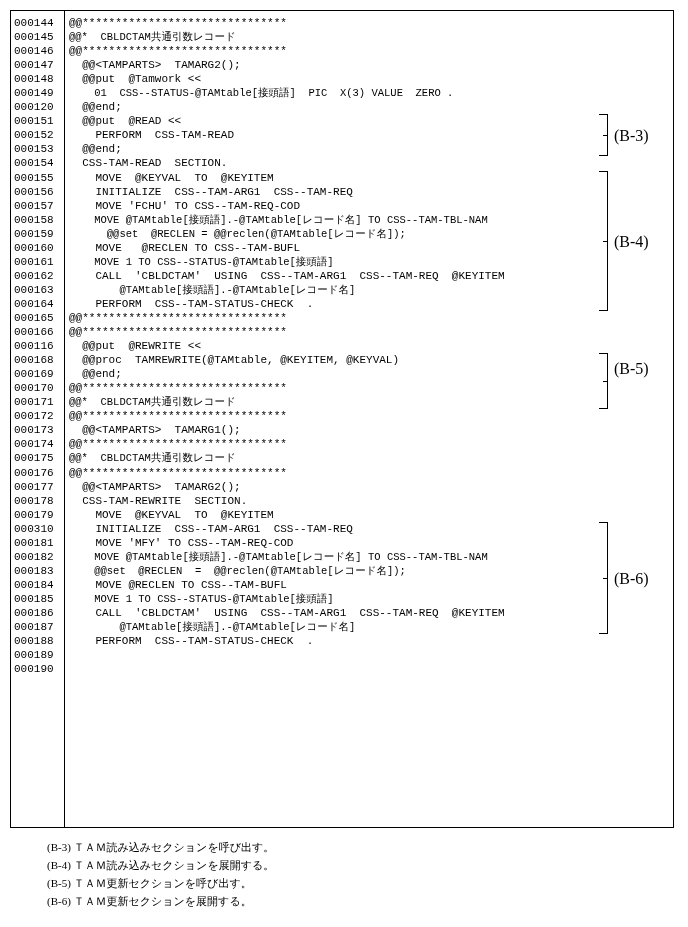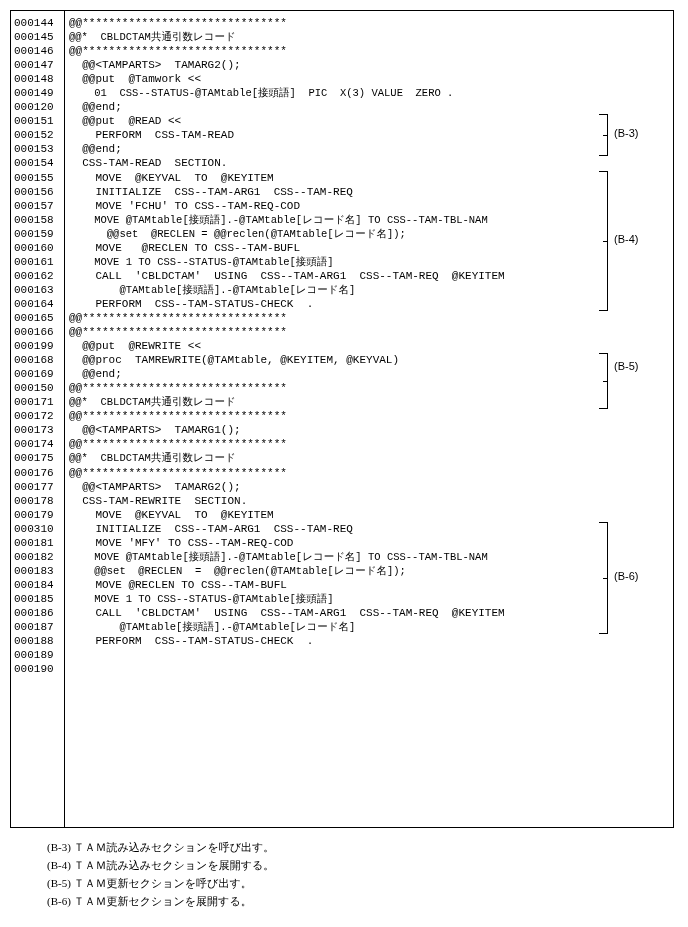--- a/index.html
+++ b/index.html
@@ -88,23 +88,23 @@
     position: absolute;
     right: -1px;
     top: 50%;
     width: 5px;
     height: 1px;
     background: #000;
   }
   .brace-label {
     position: absolute;
     left: 15px;
-    font-size: 11px;
+    font-size: 16px;
     white-space: nowrap;
-    font-family: Liberation Sans, sans-serif;
+    font-family: Liberation Serif, serif;
   }
   
   #notes {
     position: absolute;
     left: 47px;
     top: 838px;
     width: 620px;
   }
   .note {
     font-family: Liberation Serif, serif;
@@ -136,24 +136,24 @@
         <div class="lineno">000157</div>
         <div class="lineno">000158</div>
         <div class="lineno">000159</div>
         <div class="lineno">000160</div>
         <div class="lineno">000161</div>
         <div class="lineno">000162</div>
         <div class="lineno">000163</div>
         <div class="lineno">000164</div>
         <div class="lineno">000165</div>
         <div class="lineno">000166</div>
-        <div class="lineno">000199</div>
+        <div class="lineno">000116</div>
         <div class="lineno">000168</div>
         <div class="lineno">000169</div>
-        <div class="lineno">000150</div>
+        <div class="lineno">000170</div>
         <div class="lineno">000171</div>
         <div class="lineno">000172</div>
         <div class="lineno">000173</div>
         <div class="lineno">000174</div>
         <div class="lineno">000175</div>
         <div class="lineno">000176</div>
         <div class="lineno">000177</div>
         <div class="lineno">000178</div>
         <div class="lineno">000179</div>
         <div class="lineno">000310</div>

